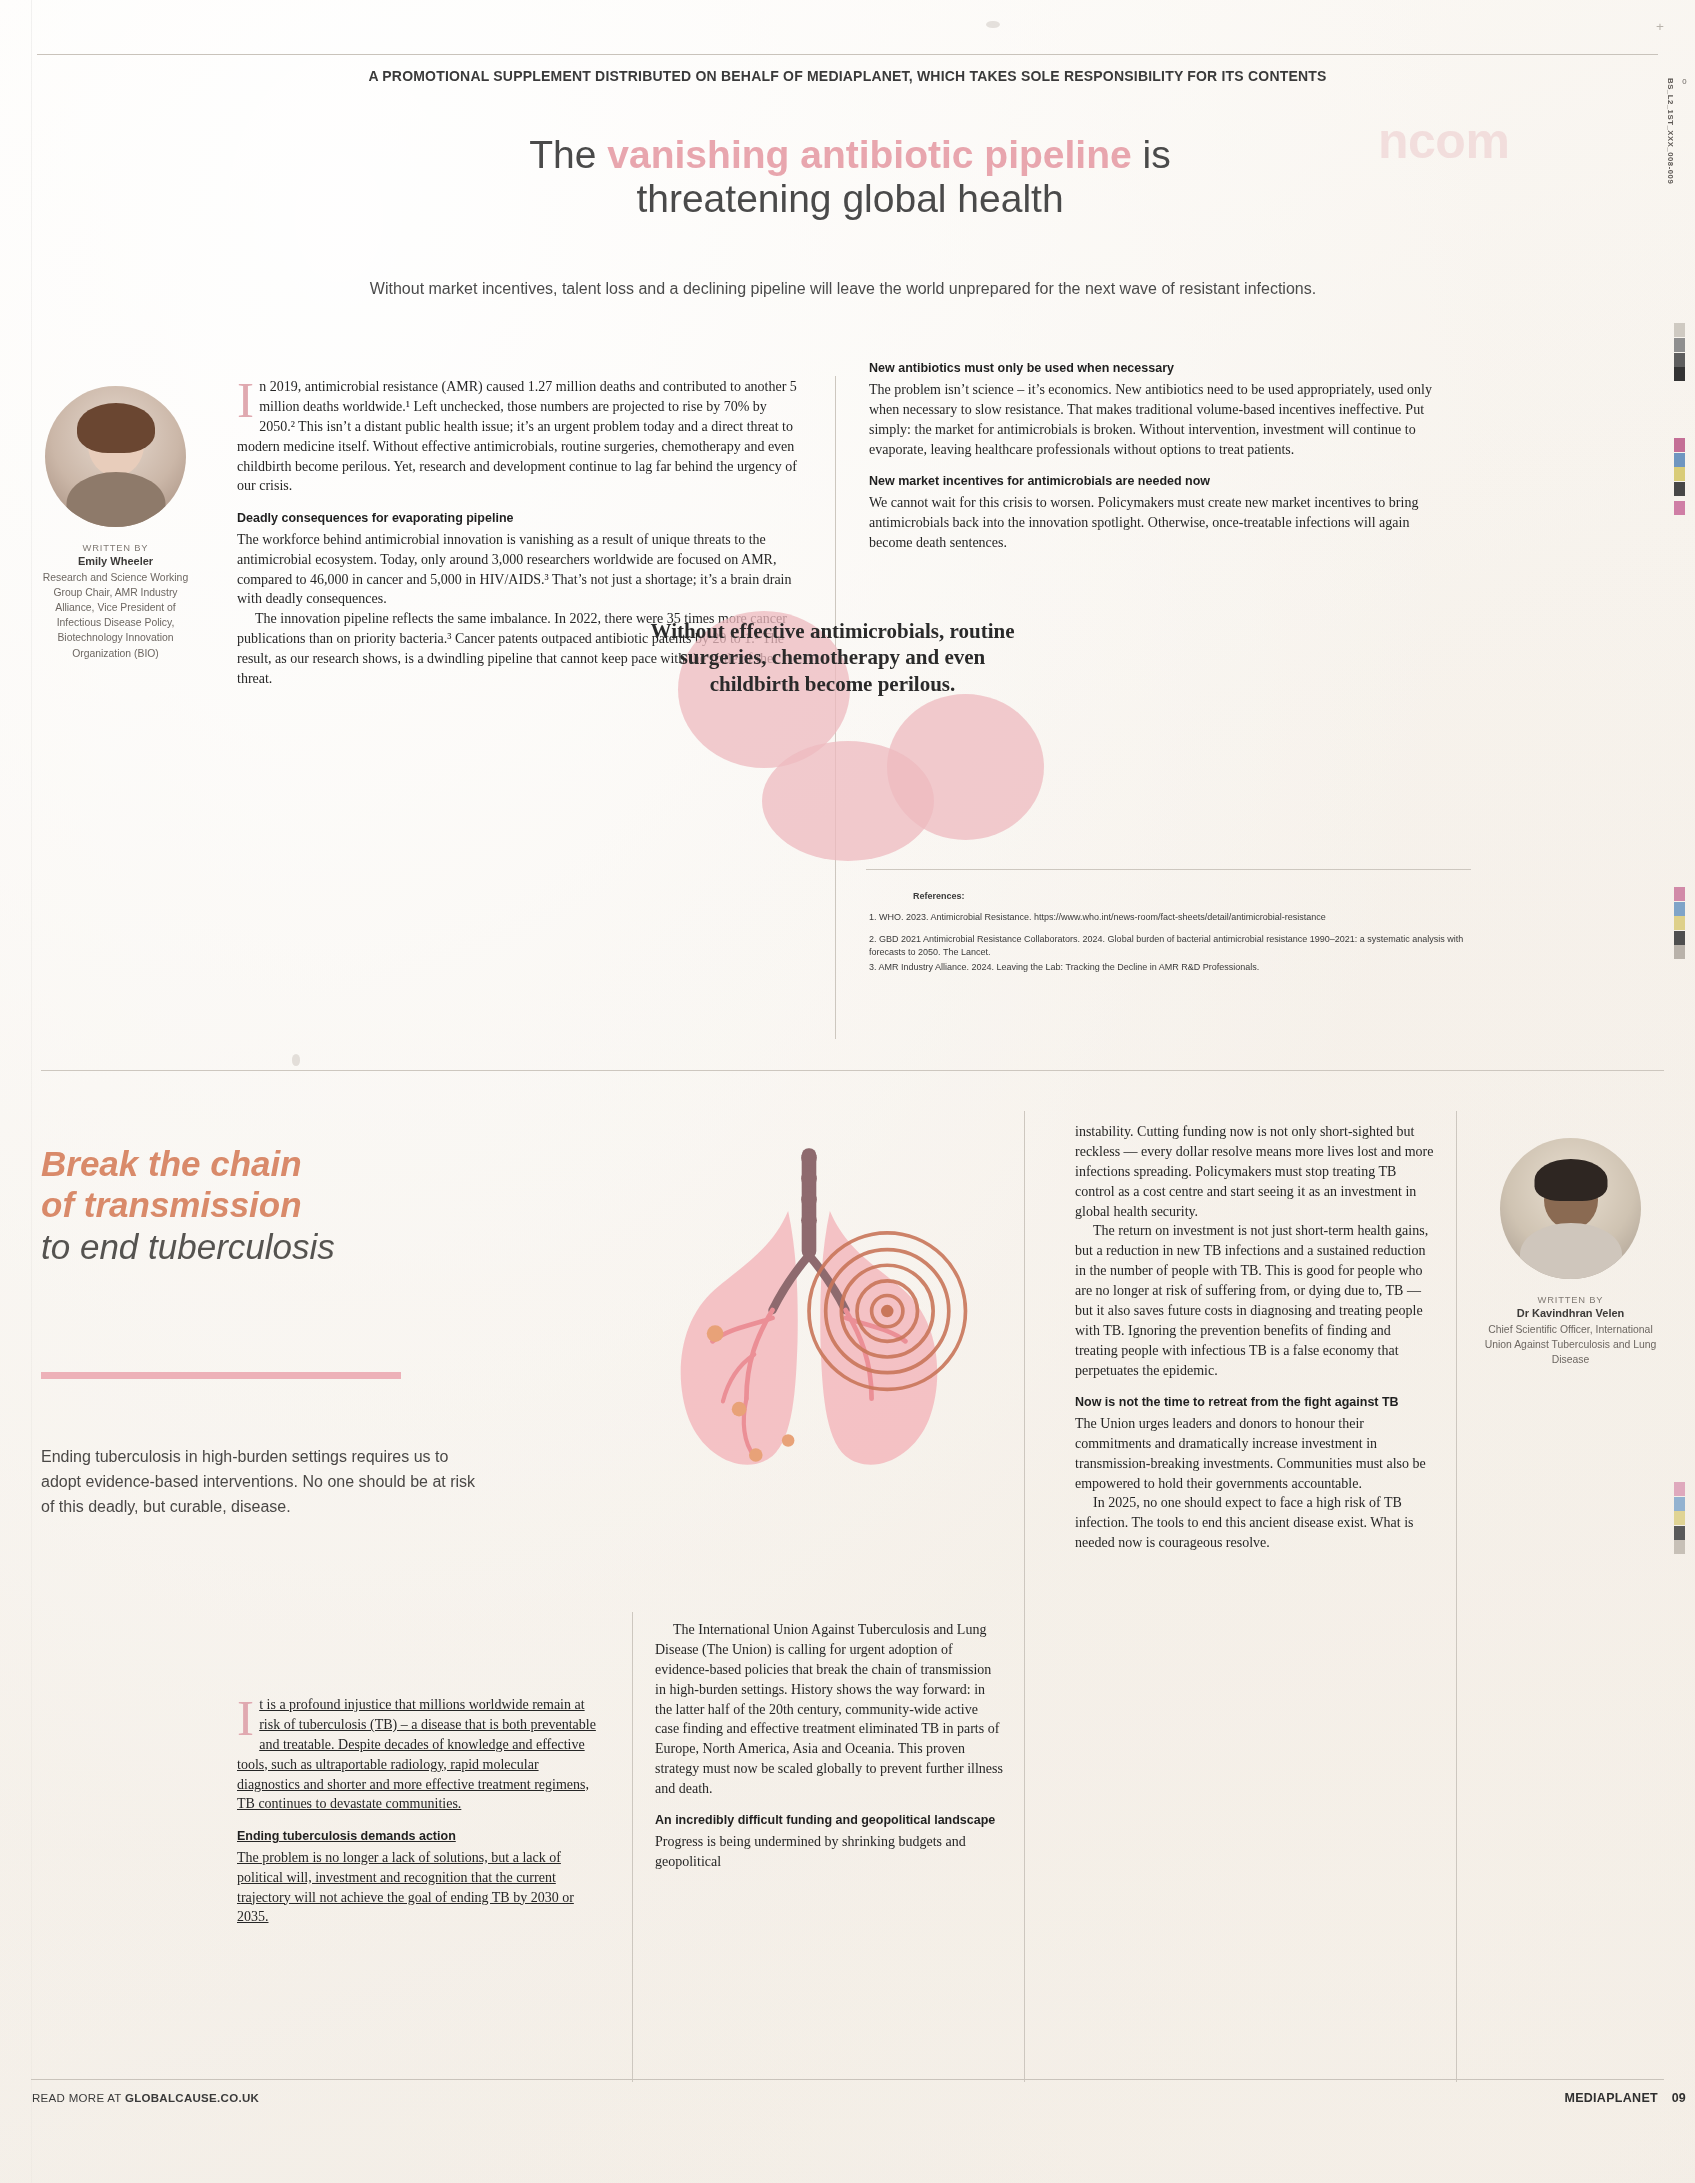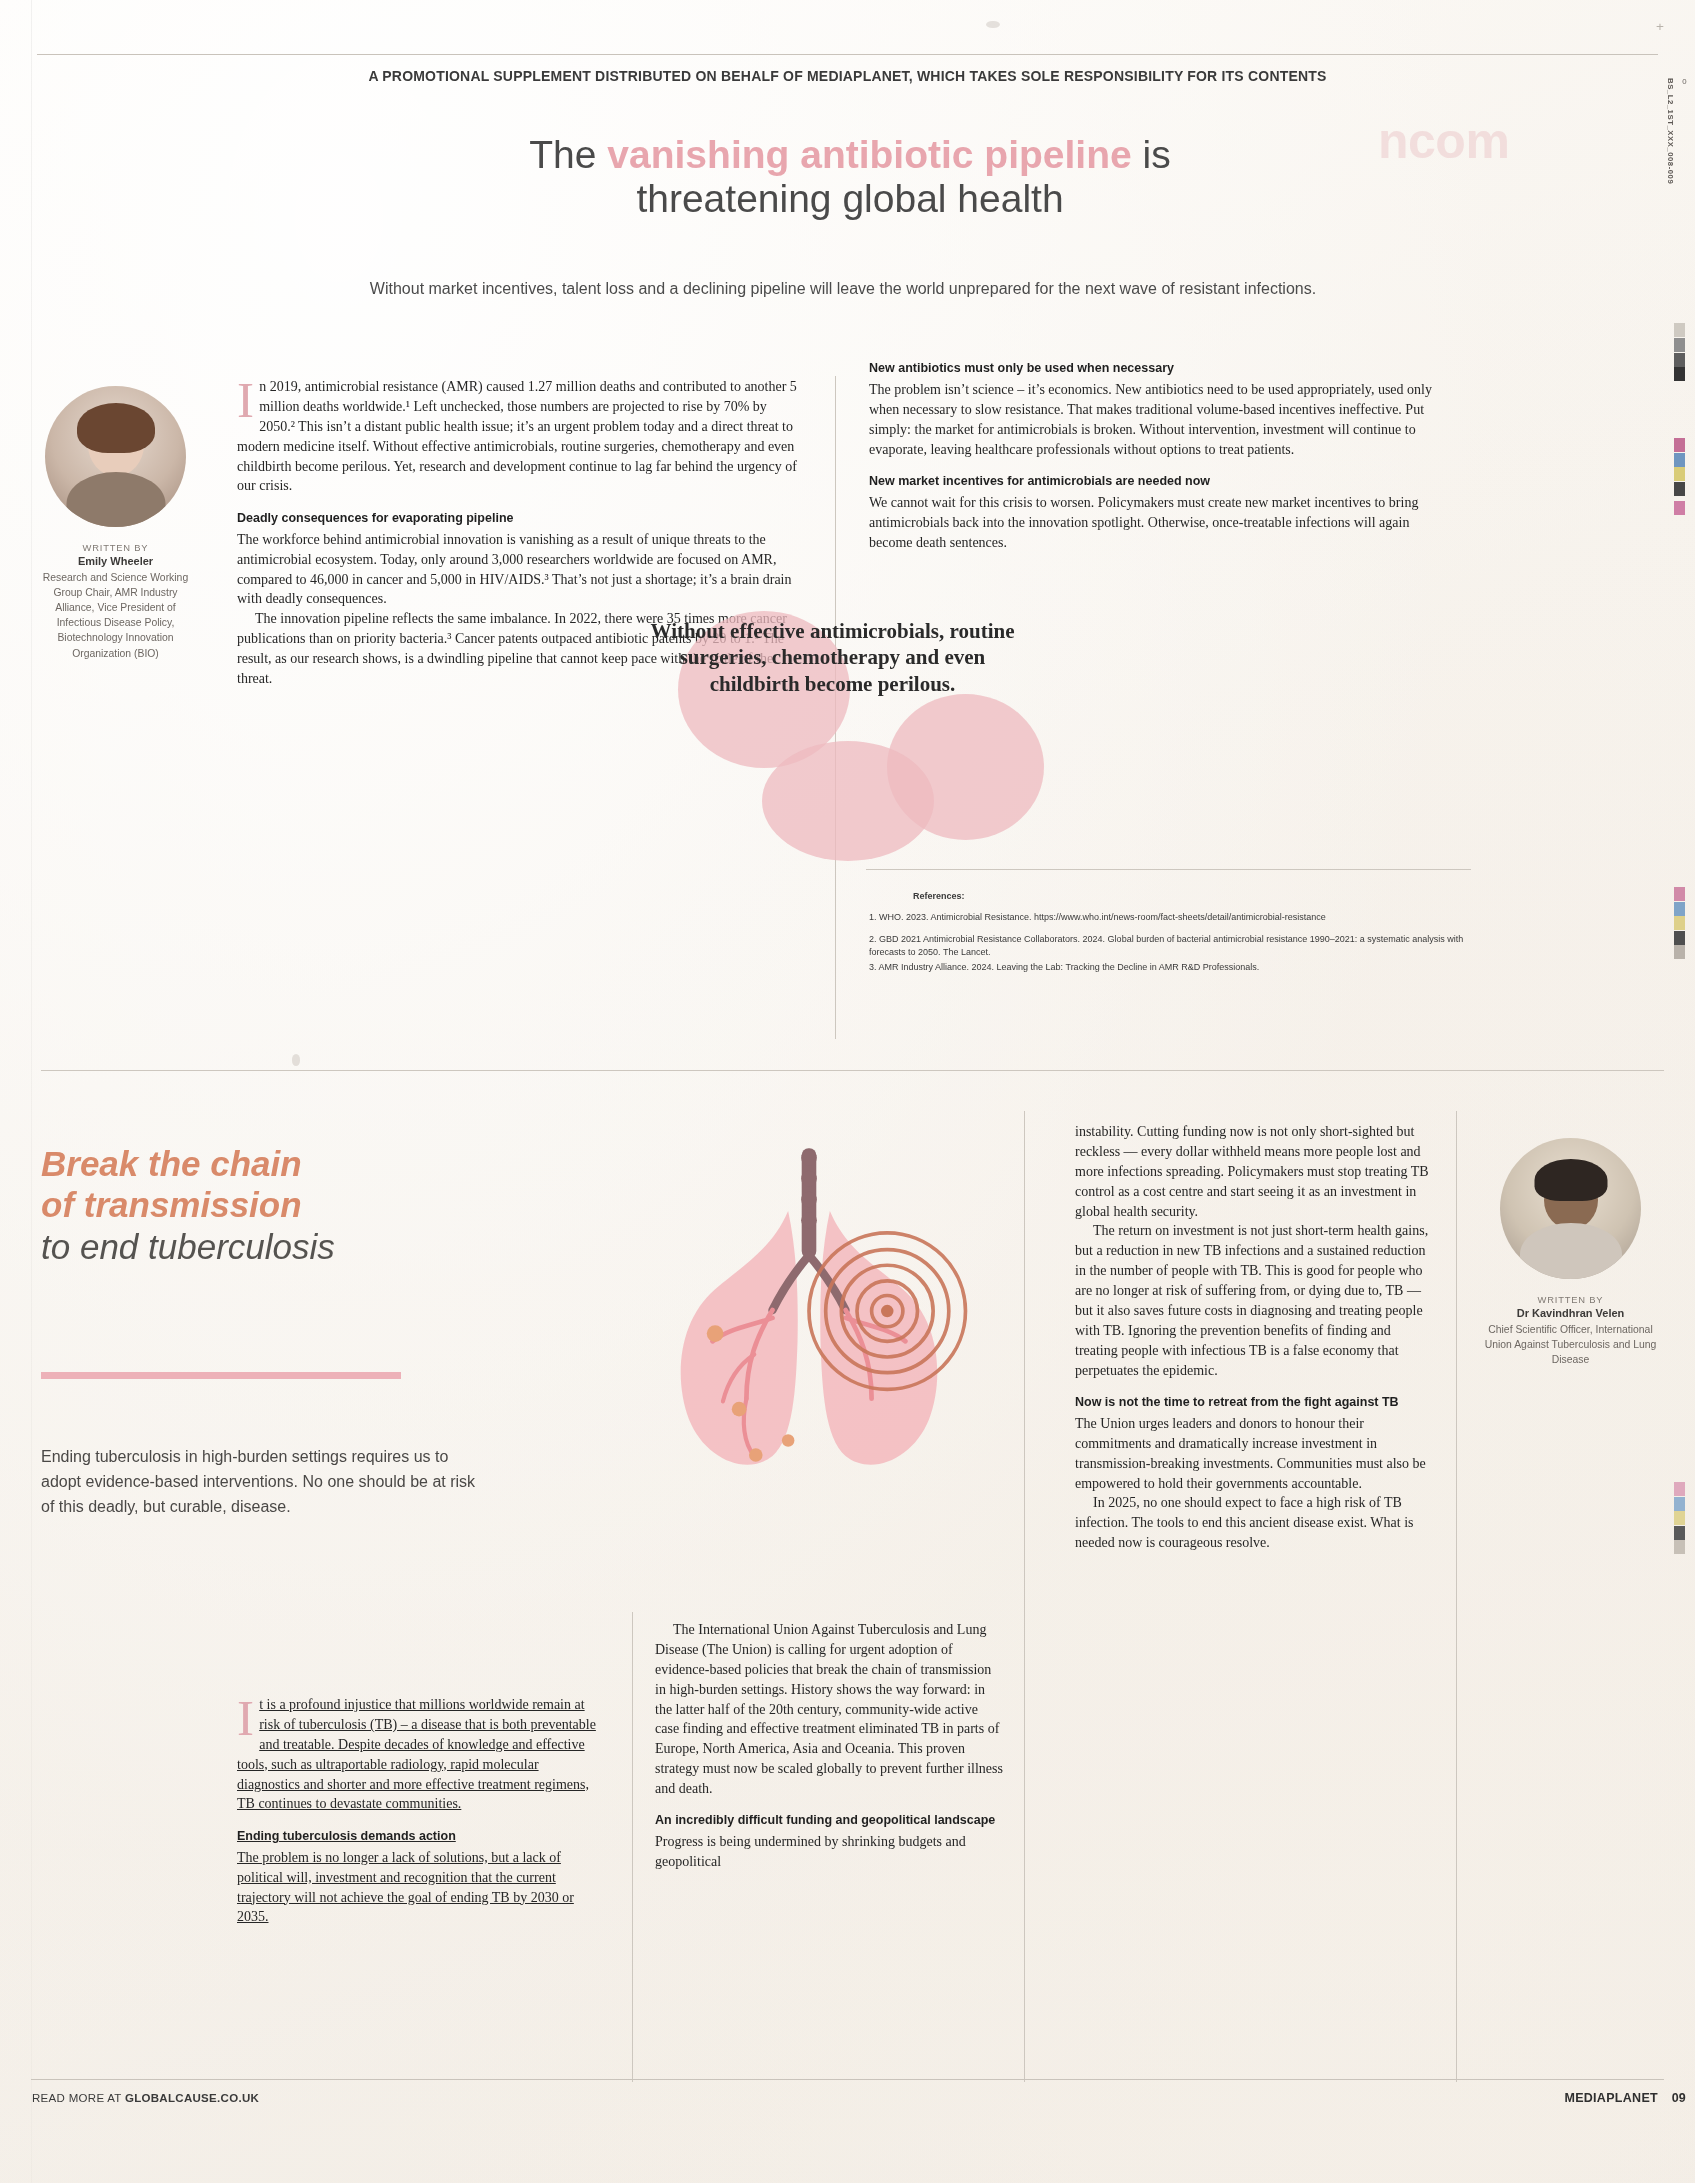--- a/index.html
+++ b/index.html
@@ -463,21 +463,21 @@
       <p>The problem is no longer a lack of solutions, but a lack of political will, investment and recognition that the current trajectory will not achieve the goal of ending TB by 2030 or 2035.</p>
     </div>
 
     <div class="col" style="left:655px; top:1620px; width:350px;">
       <p style="text-indent:18px">The International Union Against Tuberculosis and Lung Disease (The Union) is calling for urgent adoption of evidence-based policies that break the chain of transmission in high-burden settings. History shows the way forward: in the latter half of the 20th century, community-wide active case finding and effective treatment eliminated TB in parts of Europe, North America, Asia and Oceania. This proven strategy must now be scaled globally to prevent further illness and death.</p>
       <div class="subhead">An incredibly difficult funding and geopolitical landscape</div>
       <p>Progress is being undermined by shrinking budgets and geopolitical</p>
     </div>
 
     <div class="col" style="left:1075px; top:1122px; width:360px;">
-      <p>instability. Cutting funding now is not only short-sighted but reckless — every dollar withheld means more people lost and more infections spreading. Policymakers must stop treating TB control as a cost centre and start seeing it as an investment in global health security.</p>
+      <p>instability. Cutting funding now is not only short-sighted but reckless — every dollar resolve means more lives lost and more infections spreading. Policymakers must stop treating TB control as a cost centre and start seeing it as an investment in global health security.</p>
       <p>The return on investment is not just short-term health gains, but a reduction in new TB infections and a sustained reduction in the number of people with TB. This is good for people who are no longer at risk of suffering from, or dying due to, TB — but it also saves future costs in diagnosing and treating people with TB. Ignoring the prevention benefits of finding and treating people with infectious TB is a false economy that perpetuates the epidemic.</p>
       <div class="subhead">Now is not the time to retreat from the fight against TB</div>
       <p>The Union urges leaders and donors to honour their commitments and dramatically increase investment in transmission-breaking investments. Communities must also be empowered to hold their governments accountable.</p>
       <p>In 2025, no one should expect to face a high risk of TB infection. The tools to end this ancient disease exist. What is needed now is courageous resolve.</p>
     </div>
 
     <div class="footer-rule"></div>
     <div class="footer-left">
       <span>READ MORE AT </span><b>GLOBALCAUSE.CO.UK</b>
     </div>

